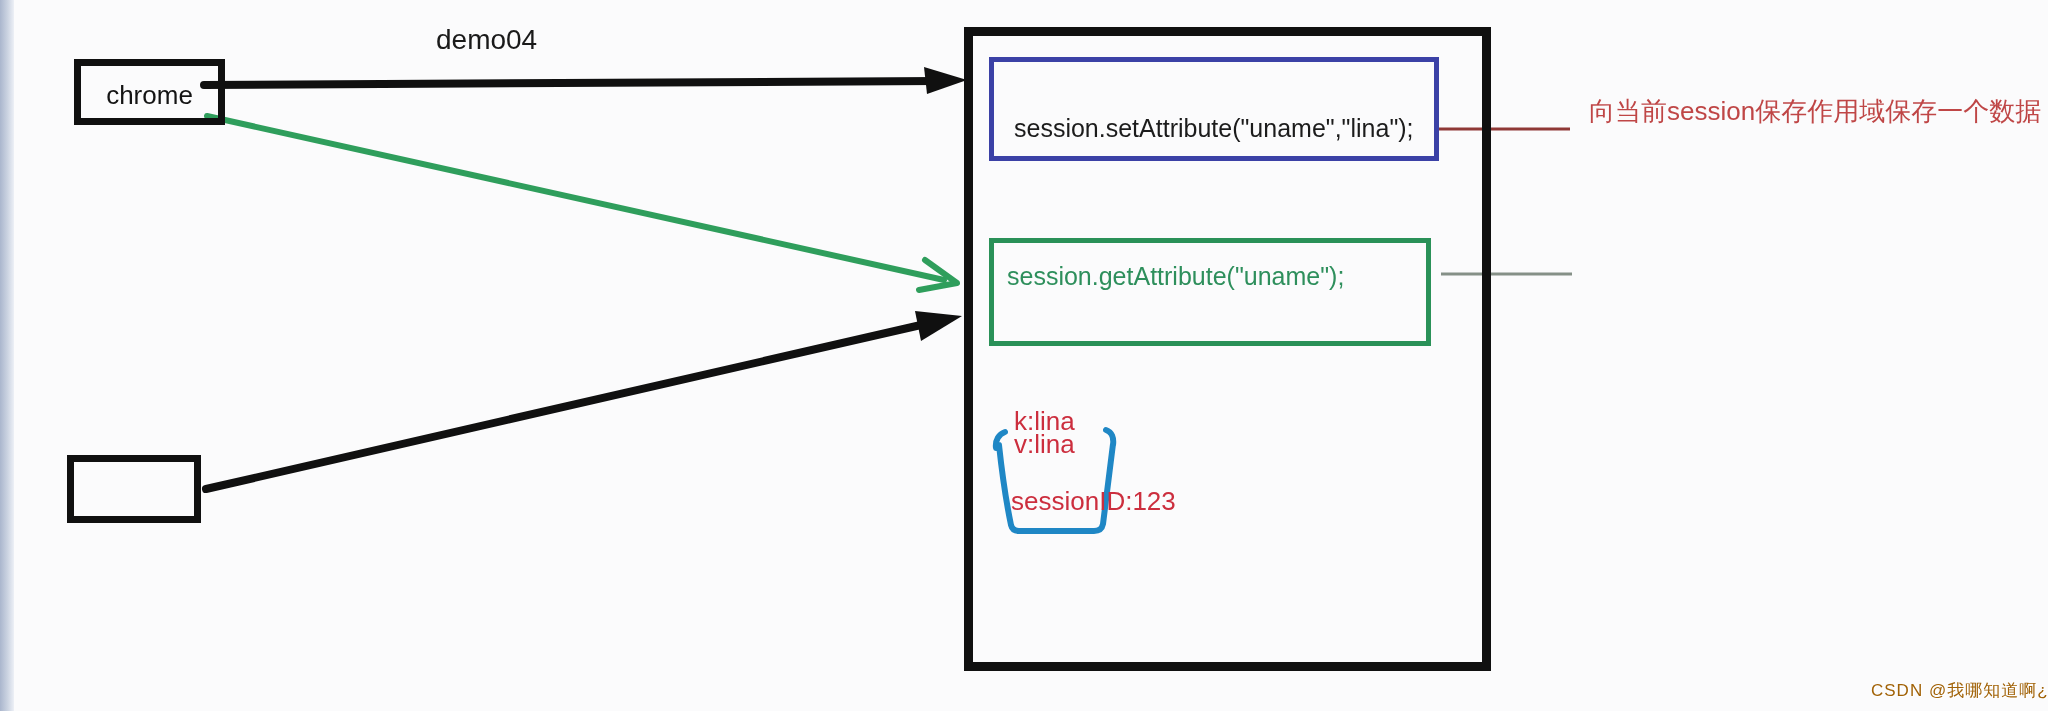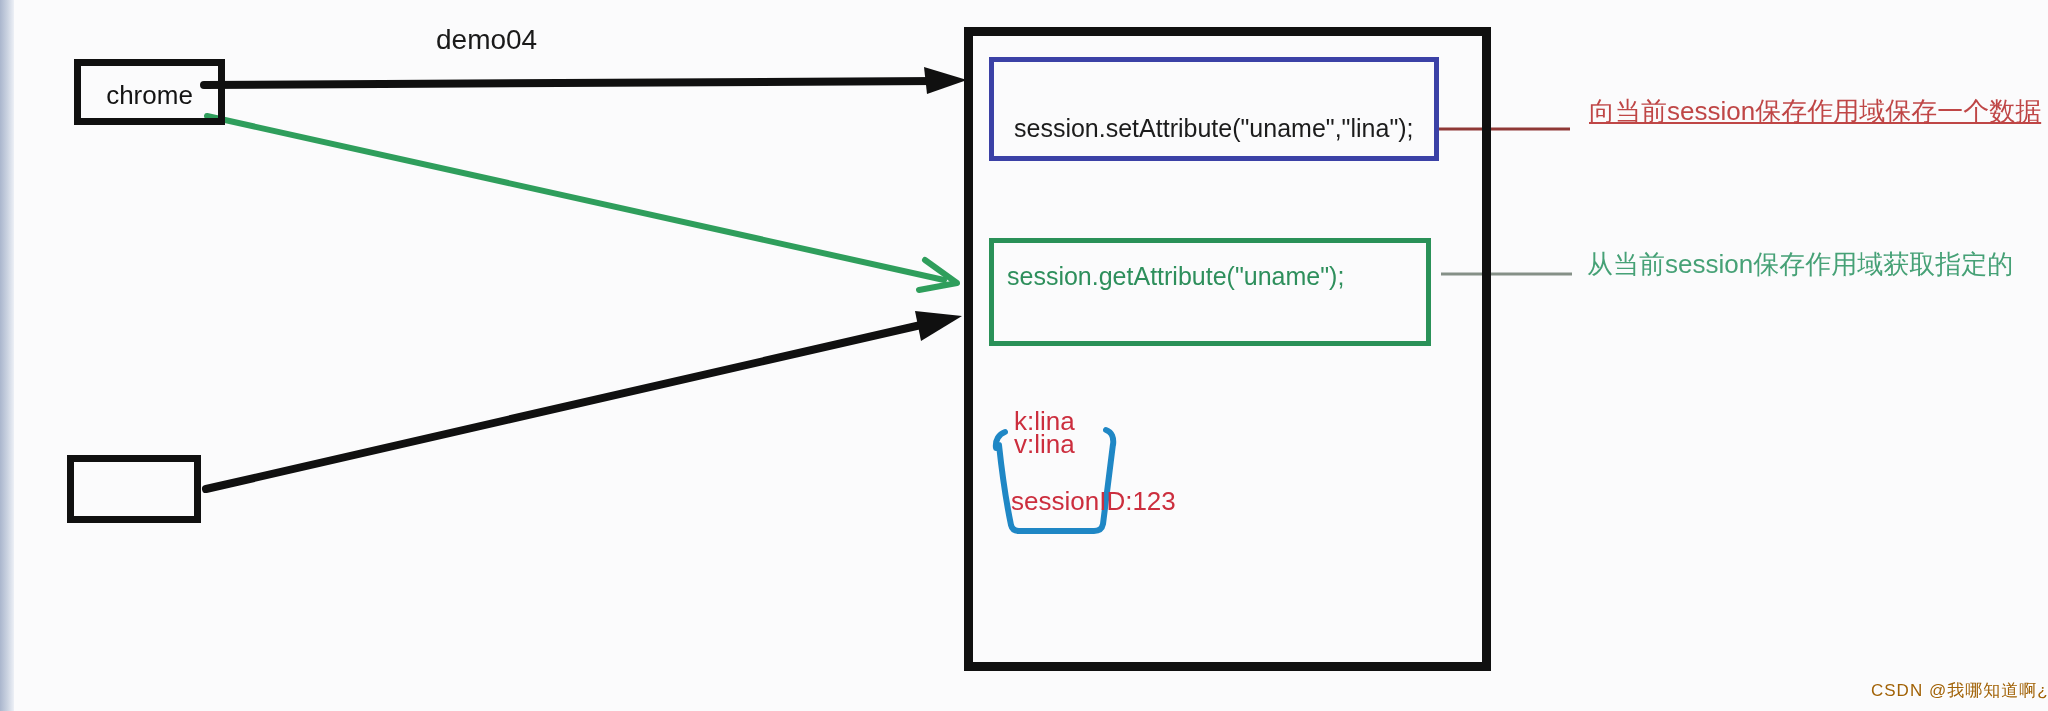--- a/index.html
+++ b/index.html
@@ -20,21 +20,21 @@
   .empty-box{left:67px;top:455px;width:134px;height:68px;}
   .server-box{left:964px;top:27px;width:527px;height:644px;border-width:9px;}
   .create-box{position:absolute;left:989px;top:57px;width:450px;height:104px;
     border:5px solid #3b41a6;box-sizing:border-box;background:transparent;}
   .get-box{position:absolute;left:989px;top:238px;width:442px;height:108px;
     border:5px solid #2a9158;box-sizing:border-box;background:transparent;}
   .code-line{font-size:25px;color:#1c1c1c;}
   .green-text{color:#2e8f5c;}
   .demo-label{left:436px;top:24px;font-size:28px;color:#1a1a1a;}
   .note{font-size:26px;}
-  .note-red{color:#bf4646;text-decoration:underline;}
+  .note-red{color:#bf4646;}
   .note-green{color:#46a176;}
   .cup-text{font-size:26px;color:#cc2e3e;}
   .watermark{left:1850px;top:679px;font-size:17px;color:#a16207;
     text-shadow:1px 1px 0 #ffffff;letter-spacing:1px;margin-left:21px;}
   svg.layer{position:absolute;left:0;top:0;}
 </style>
 </head>
 <body>
 
 <div class="canvas">
@@ -78,17 +78,16 @@
 
   <div class="get-box"></div>
   <div class="abs code-line green-text" style="left:1007px;top:262px;">session.getAttribute("uname");</div>
 
   <div class="abs cup-text" style="left:1014px;top:406px;">k:lina</div>
   <div class="abs cup-text" style="left:1014px;top:429px;">v:lina</div>
   <div class="abs cup-text" style="left:1011px;top:486px;">sessionID:123</div>
 
   <div class="abs note note-red" style="left:1589px;top:94px;">向当前session保存作用域保存一个数据</div>
 
-  <div class="abs note note-green" style="left:1587px;top:247px;">从当前session保存作用域获取指定的</div>
 
   <div class="abs watermark">CSDN @我哪知道啊¿</div>
 
 </div>
 
 </body></html>

